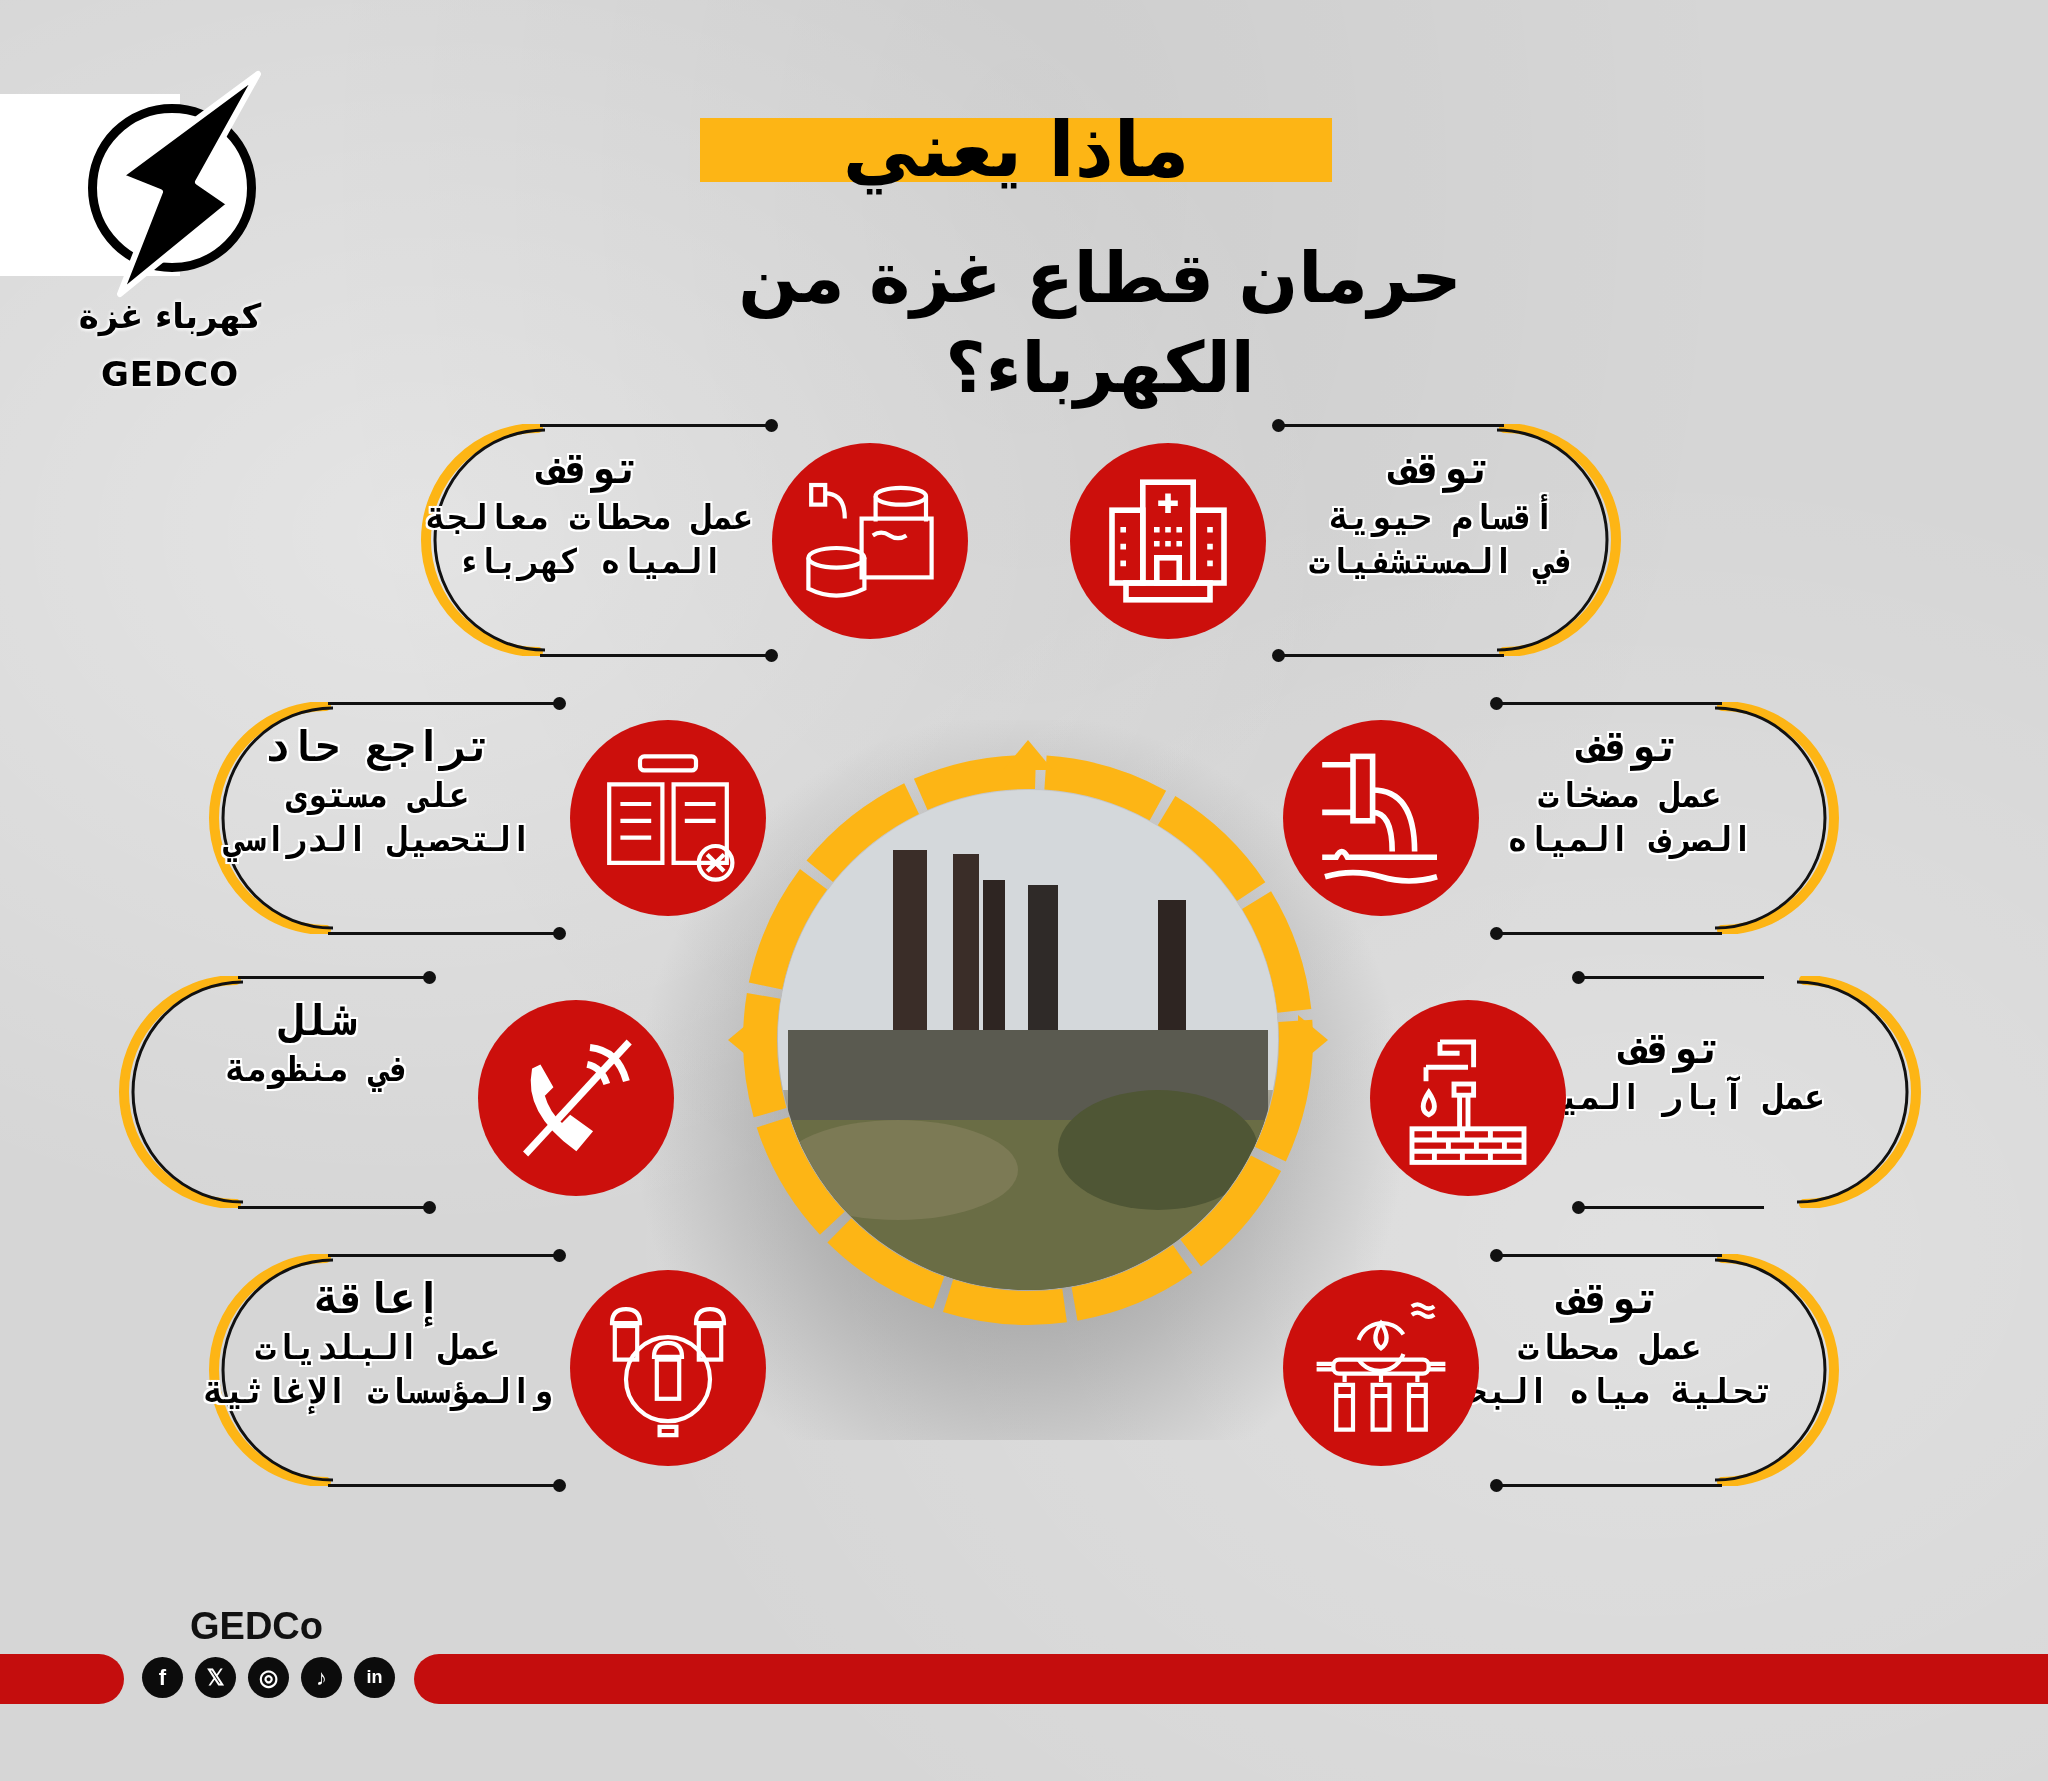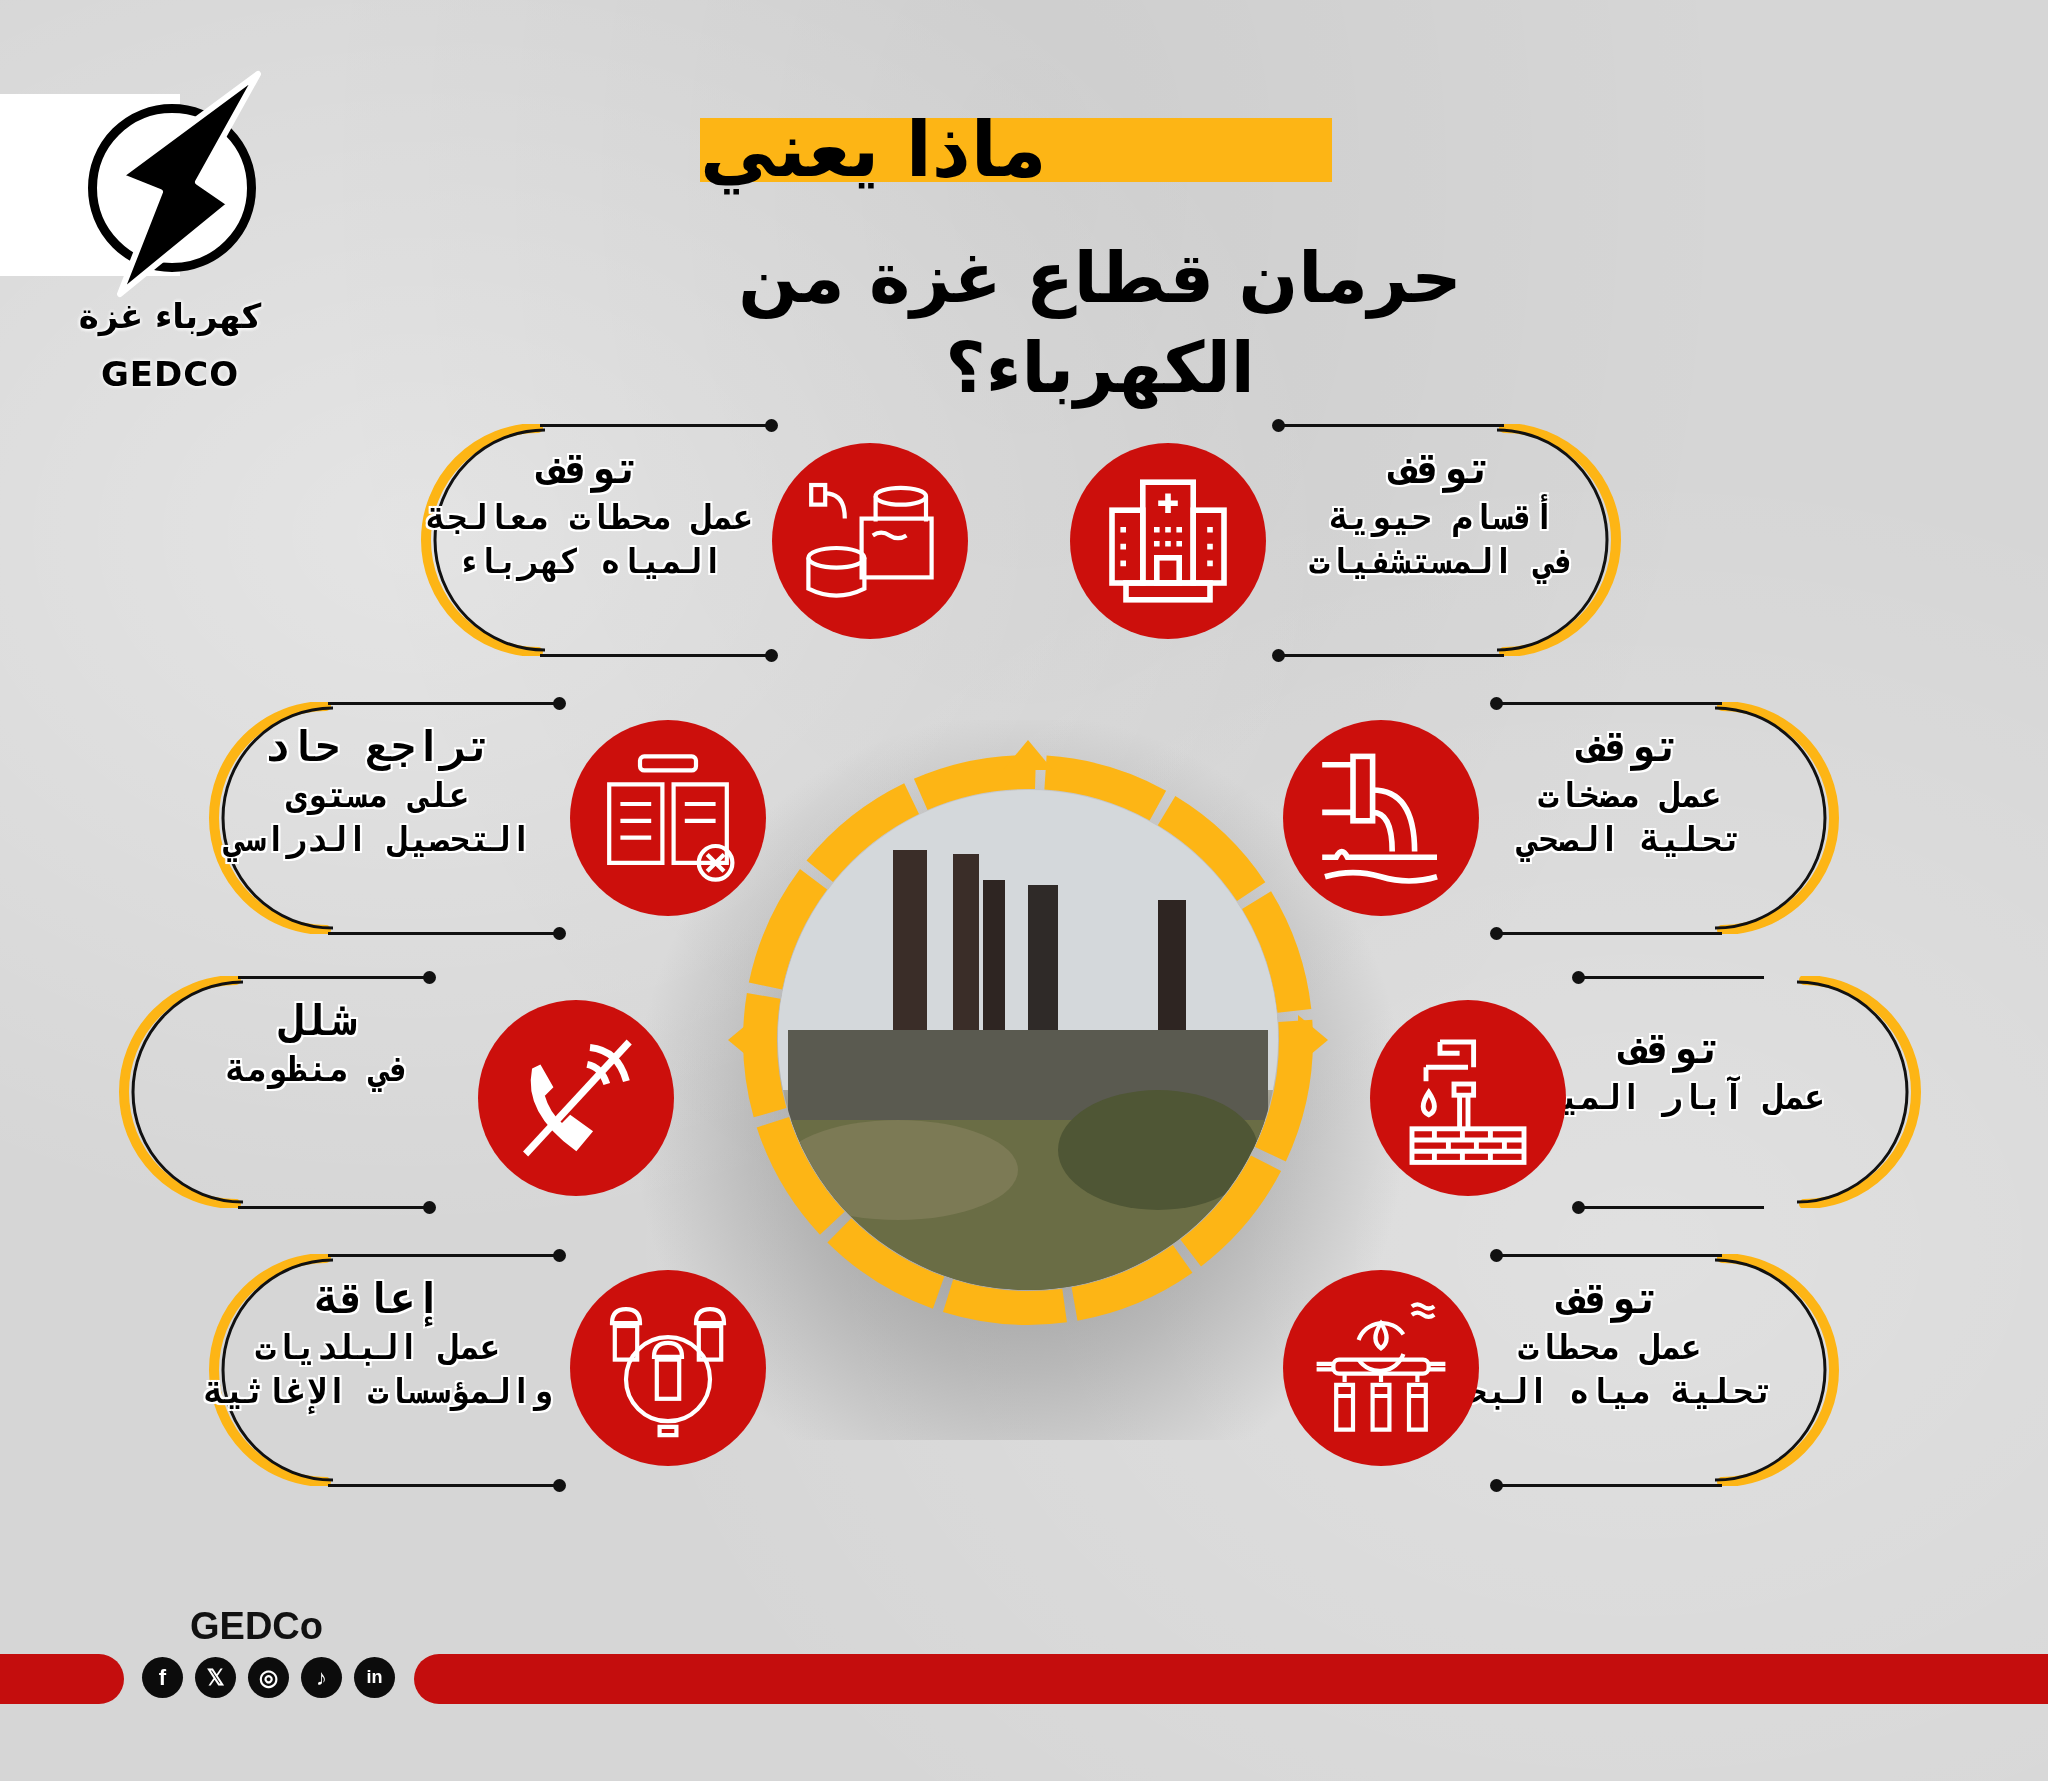--- a/index.html
+++ b/index.html
@@ -16,21 +16,21 @@
   .logo-band{left:0;top:94px;width:180px;height:182px;background:#fff;}
   .logo-circle{left:88px;top:104px;width:168px;height:168px;border-radius:50%;background:#fff;border:9px solid #000;box-sizing:border-box;}
   .logo-bolt{left:80px;top:64px;width:200px;height:240px;}
   .logo-ar{left:60px;top:296px;width:220px;text-align:center;font-weight:bold;font-size:34px;color:#000;
     text-shadow:0 0 4px #fff,0 0 4px #fff,0 0 4px #fff;direction:rtl;}
   .logo-en{left:60px;top:354px;width:220px;text-align:center;font-weight:bold;font-size:34px;color:#000;letter-spacing:1px;
     text-shadow:0 0 4px #fff,0 0 4px #fff;}
 
   
   .title-highlight{left:700px;top:118px;width:632px;height:64px;background:#fdb515;}
-  .title1{left:700px;top:100px;width:632px;text-align:left;font-weight:bold;font-size:76px;line-height:100px;color:#000;direction:rtl;}
+  .title1{left:700px;top:100px;width:632px;text-align:center;font-weight:bold;font-size:76px;line-height:100px;color:#000;direction:rtl;}
   .title2{left:600px;top:233px;width:1000px;text-align:center;font-weight:bold;font-size:70px;line-height:90px;color:#000;direction:rtl;}
 
   
   .card{position:absolute;width:400px;height:275px;font-family:Liberation Mono, monospace;}
   .arc{position:absolute;top:0;width:230px;height:232px;box-sizing:border-box;}
   .card.left .arc{left:0;}
   .card.right .arc{right:0;}
   .arc svg{width:100%;height:100%;}
   .card-line{position:absolute;height:3px;background:#111;}
   .card-line .dot{position:absolute;top:-5px;width:13px;height:13px;border-radius:50%;background:#111;}
@@ -240,21 +240,21 @@
       </svg></div>
   <div class="card-line" style="left:46px;top:0;width:226px;">
       <span class="dot" style="left:-6px"></span>
     </div>
   <div class="card-line" style="left:46px;top:230px;width:226px;">
       <span class="dot" style="left:-6px"></span>
     </div>
   <div class="card-text" style="left:0;">
     <div class="h">توقف</div>
     <div class="b">عمل مضخات</div>
-    <div class="b">تحلية الصحي</div>
+    <div class="b">الصرف المياه</div>
   </div>
 </div>
 <div class="icon-circle" style="left:1283px;top:720px;">
   <svg viewBox="0 0 100 100" fill="none" stroke="#fff" stroke-width="4">
       <path d="M8,12 h22 M8,46 h22"></path>
       <rect x="30" y="6" width="14" height="46"></rect>
       <path d="M44,30 q30,0 30,44 M44,46 q14,0 14,28"></path>
       <path d="M8,78 h10 q4,-8 8,0 h64"></path>
       <path d="M10,92 q20,-6 40,0 t40,0"></path>
     </svg>

